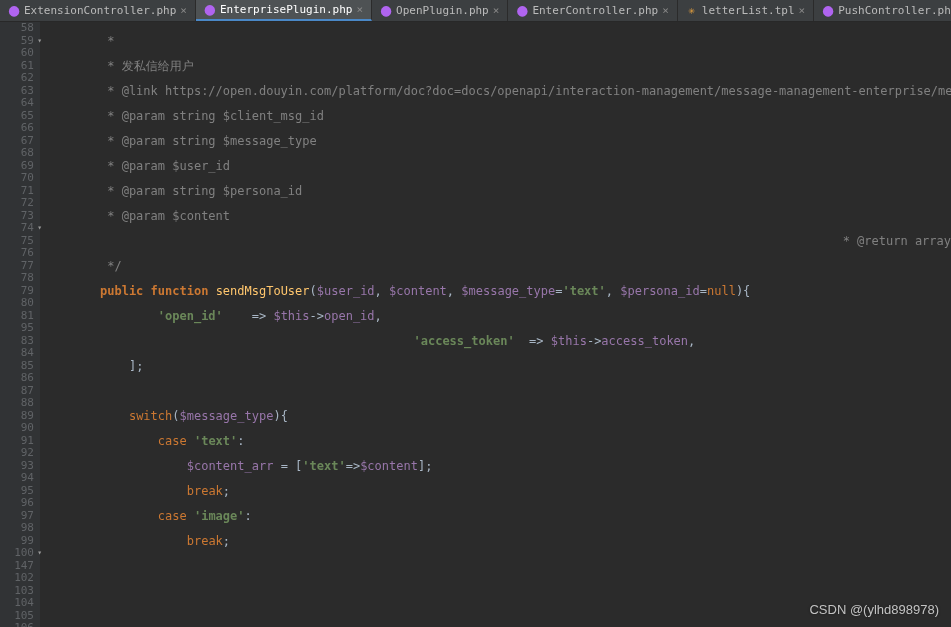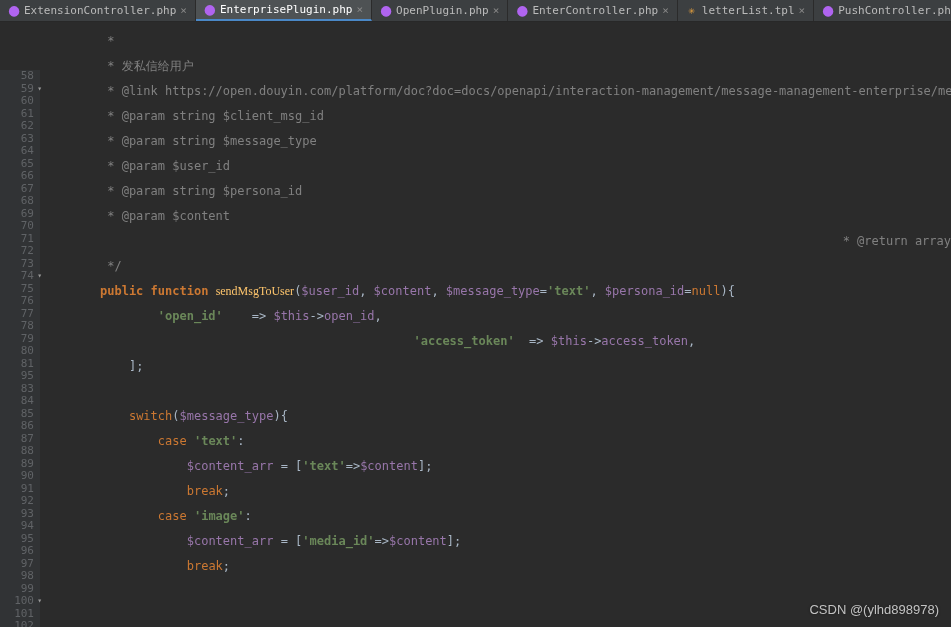--- a/index.html
+++ b/index.html
@@ -44,21 +44,20 @@
     .gutter {
       width: 40px;
       background: #313335;
       color: #606366;
       text-align: right;
       padding-right: 6px;
       font-size: 11px;
       line-height: 12.5px;
       user-select: none;
       position: relative;
-      margin-top: 48px;
     }
     .gutter-line { height: 12.5px; position: relative; }
     .fold-marker {
       position: absolute;
       right: -8px;
       color: #999;
       font-size: 8px;
     }
     .code-area {
       flex: 1;
@@ -67,21 +66,21 @@
       white-space: pre;
       overflow: hidden;
       position: relative;
     }
     .code-line { height: 12.5px; }
     .kw { color: #cc7832; }
     .kw-bold { color: #cc7832; font-weight: bold; }
     .str { color: #6a8759; font-weight: bold; }
     .var { color: #9876aa; }
     .doc { color: #808080; }
-    .fn { color: #ffc66d; font-family: Liberation Serif, serif; }
+    .fn { color: #ffc66d; }
     .const { color: #9876aa; font-style: italic; }
     .op { color: #a9b7c6; }
     .paren { color: #a9b7c6; }
     .watermark {
       position: absolute;
       bottom: 10px;
       right: 12px;
       color: #ddd;
       font-size: 13px;
       font-family: Arial, sans-serif;
@@ -164,21 +163,21 @@
       <div class="gutter-line">91</div>
       <div class="gutter-line">92</div>
       <div class="gutter-line">93</div>
       <div class="gutter-line">94</div>
       <div class="gutter-line">95</div>
       <div class="gutter-line">96</div>
       <div class="gutter-line">97</div>
       <div class="gutter-line">98</div>
       <div class="gutter-line">99</div>
       <div class="gutter-line">100<span class="fold-marker">▾</span></div>
-      <div class="gutter-line">101</div>
+      <div class="gutter-line">147</div>
       <div class="gutter-line">102</div>
       <div class="gutter-line">103</div>
       <div class="gutter-line">104</div>
       <div class="gutter-line">105</div>
       <div class="gutter-line">106</div>
     </div>
   <div class="code-area">
 <div class="code-line" style="padding-left: 48px;"><span class="doc"> *</span></div>
 <div class="code-line" style="padding-left: 48px;"><span class="doc"> * 发私信给用户</span></div>
 <div class="code-line" style="padding-left: 48px;"><span class="doc"> * @link https://open.douyin.com/platform/doc?doc=docs/openapi/interaction-management/message-management-enterprise/message-to-user</span></div>
@@ -192,21 +191,20 @@
 <div class="code-line" style="padding-left: 48px;"><span class="kw-bold">public</span> <span class="kw-bold">function</span> <span class="fn">sendMsgToUser</span><span class="paren">(</span><span class="var">$user_id</span>, <span class="var">$content</span>, <span class="var">$message_type</span>=<span class="str">'text'</span>, <span class="var">$persona_id</span>=<span class="kw">null</span><span class="paren">){</span></div>
 <div class="code-line" style="padding-left: 48px;">        <span class="str">'open_id'</span><span>    =&gt; </span><span class="var">$this</span><span class="op">-&gt;</span><span class="var">open_id</span>,</div>
 <div class="code-line" style="padding-left: 48px; text-align: center;">        <span class="str">'access_token'</span><span>  =&gt; </span><span class="var">$this</span><span class="op">-&gt;</span><span class="var">access_token</span>,</div>
 <div class="code-line" style="padding-left: 48px;">    <span>];</span></div>
 <div class="code-line" style="padding-left: 48px;"></div>
 <div class="code-line" style="padding-left: 48px;">    <span class="kw">switch</span>(<span class="var">$message_type</span><span>){</span></div>
 <div class="code-line" style="padding-left: 48px;">        <span class="kw">case</span> <span class="str">'text'</span>:</div>
 <div class="code-line" style="padding-left: 48px;">            <span class="var">$content_arr</span><span> = [</span><span class="str">'text'</span><span>=&gt;</span><span class="var">$content</span>];</div>
 <div class="code-line" style="padding-left: 48px;">            <span class="kw">break</span>;</div>
 <div class="code-line" style="padding-left: 48px;">        <span class="kw">case</span> <span class="str">'image'</span>:</div>
-<div class="code-line" style="padding-left: 48px;">            <span class="var">$content_arr</span><span> = [</span><span class="str">'media_id'</span><span>=&gt;</span><span class="var">$content</span>];</div>
 <div class="code-line" style="padding-left: 48px;">            <span class="kw">break</span>;</div>
 
 
 
 
 
 
 
 
 

